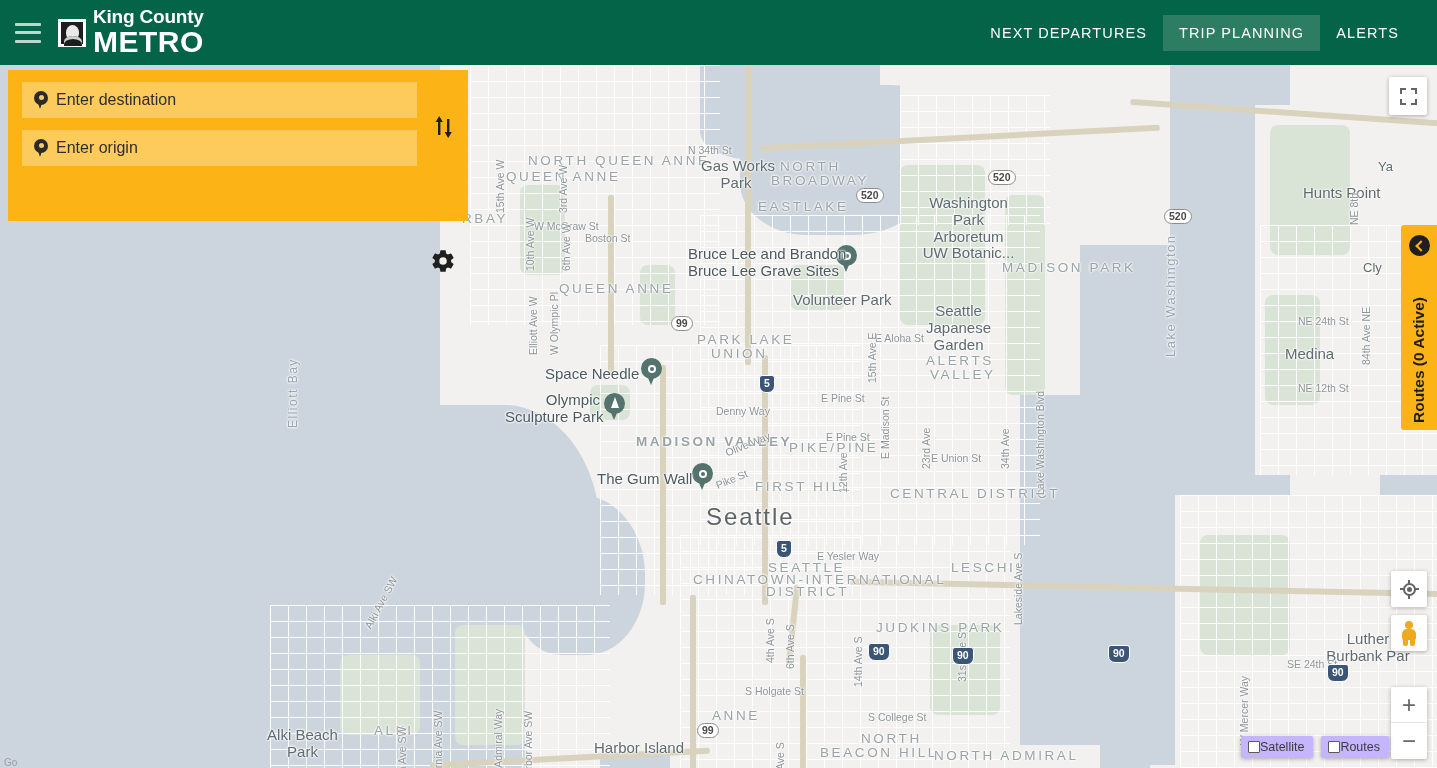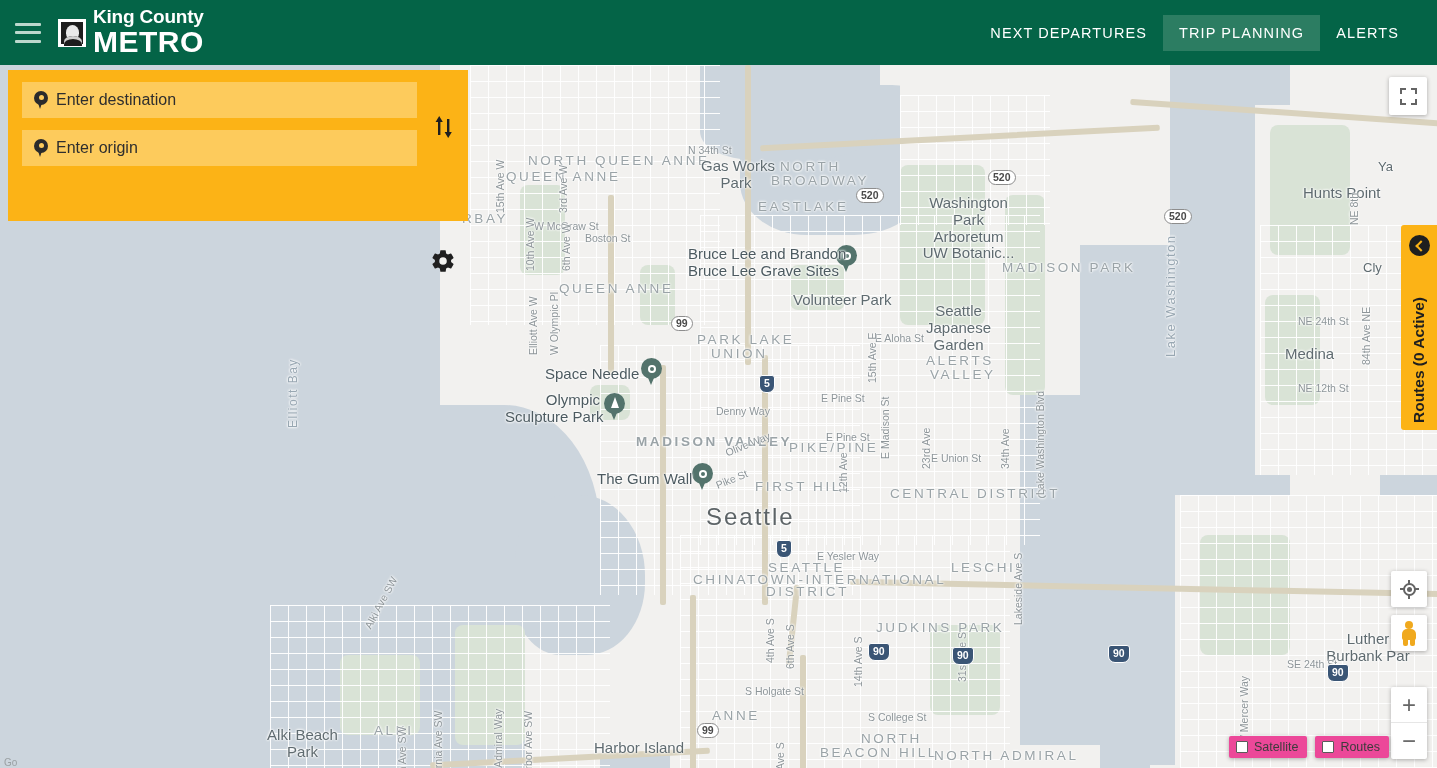--- a/index.html
+++ b/index.html
@@ -278,23 +278,23 @@
     width: 36px; height: 36px; display: flex; align-items: center; justify-content: center;
     font-size: 24px; color: #666666; line-height: 1; cursor: pointer; user-select: none;
   }
   .zoom-btn.plus { border-bottom: 1px solid #e6e6e6; }
 
   .layer-toggles {
     position: absolute; right: 48px; bottom: 10px;
     display: flex; gap: 8px; z-index: 25;
   }
   .layer-box {
-    background: #ec4899; box-shadow: 0 1px 4px rgba(0,0,0,0.3);
+    background: #c4b5fd; box-shadow: 0 1px 4px rgba(0,0,0,0.3);
     padding: 4px 9px 4px 7px; border-radius: 2px;
-    display: flex; align-items: center; gap: 6px; cursor: pointer;
+    display: flex; align-items: center; cursor: pointer;
   }
   .layer-box .cb {
     width: 12px; height: 12px; border: 1.6px solid #5a5a5a; background: #fff; border-radius: 1px;
   }
   .layer-box .cb-label { font-size: 12.5px; color: #3c3c3c; }
 
   .attrib {
     position: absolute; left: 4px; bottom: 0px; font-size: 10px; color: #9aa0a3; z-index: 25;
   }
 </style>

